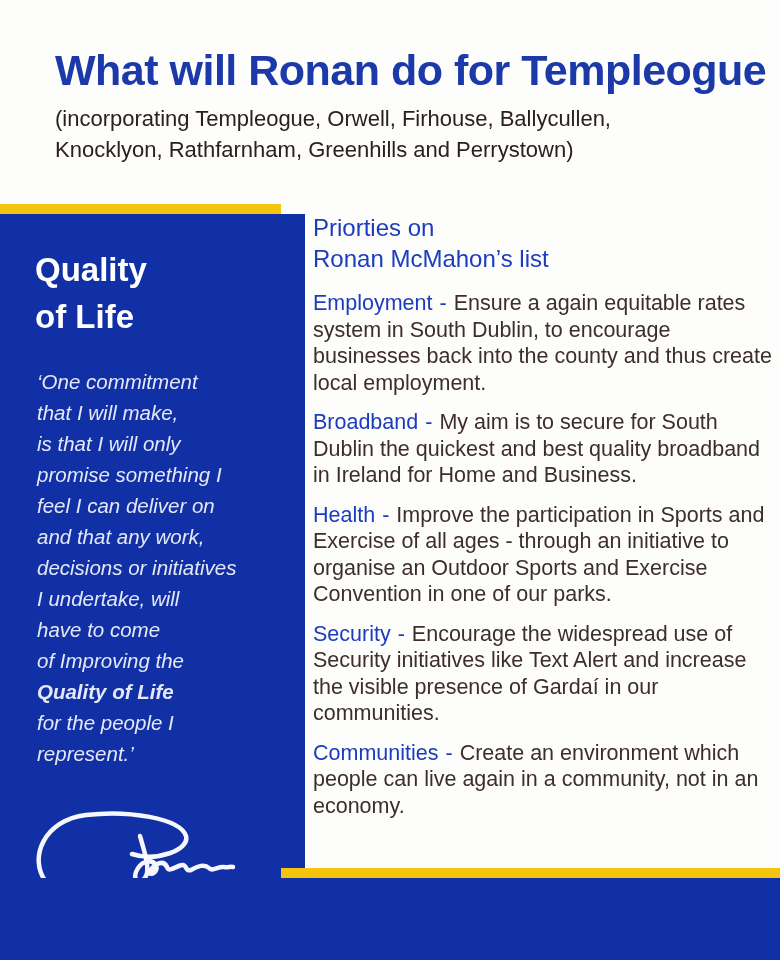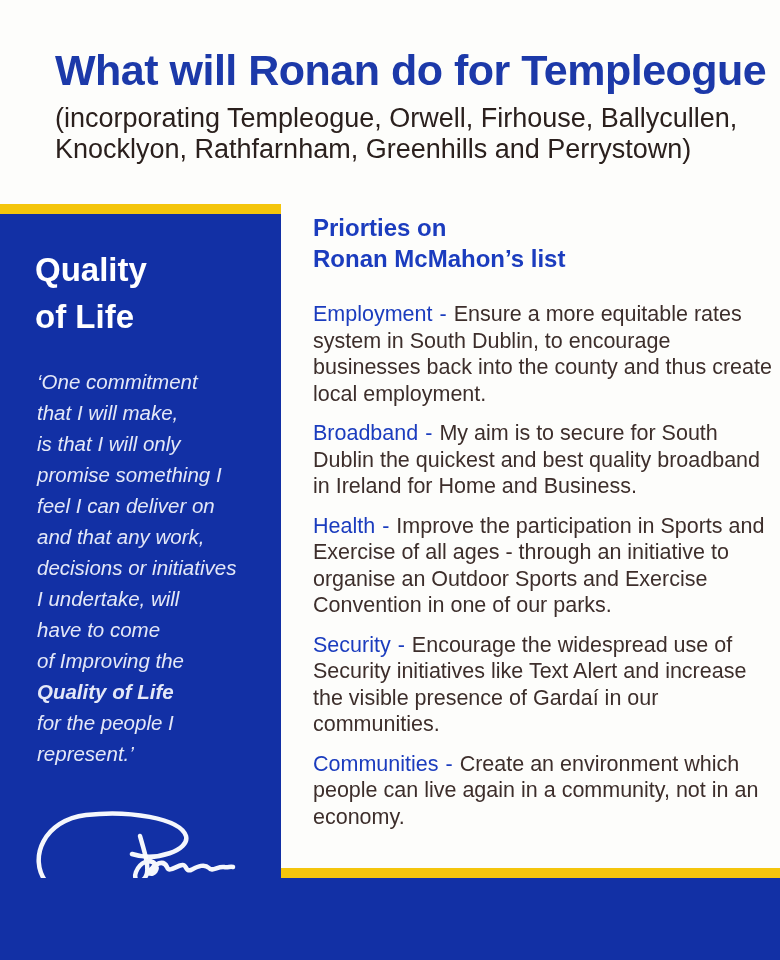--- a/index.html
+++ b/index.html
@@ -18,28 +18,28 @@
     background:var(--page-bg);
     font-family:"Liberation Sans","DejaVu Sans",sans-serif;
   }
   .title{
     position:absolute;left:55px;top:46px;
     font-size:43px;font-weight:bold;letter-spacing:-0.5px;
     color:var(--title-blue);white-space:nowrap;
   }
   .subtitle{
     position:absolute;left:55px;top:103px;
-    font-size:27px;line-height:31px;color:var(--subtitle-text);
+    font-size:22px;line-height:31px;color:var(--subtitle-text);
   }
   .side-yellow{
     position:absolute;left:0;top:204px;width:281px;height:10px;
     background:var(--accent-yellow);
   }
   .side-panel{
-    position:absolute;left:0;top:214px;width:281px;height:746px;
+    position:absolute;left:0;top:214px;width:305px;height:746px;
     background:var(--panel-blue);
   }
   .side-heading{
     position:absolute;left:35px;top:32px;
     font-size:33px;font-weight:bold;line-height:47px;color:#ffffff;
   }
   .quote{
     position:absolute;left:37px;top:152px;
     font-size:20.5px;font-style:italic;line-height:31px;
     color:var(--quote-text);
@@ -57,22 +57,22 @@
     background:var(--accent-yellow);
   }
   .bottom-blue{
     position:absolute;left:0;top:878px;width:780px;height:82px;
     background:var(--panel-blue);
   }
   .main-col{
     position:absolute;left:313px;top:212px;width:462px;
   }
   .main-heading{
-    font-size:24px;font-weight:bold;line-height:31px;
-    color:var(--keyword-blue);margin:0 0 27px 0;
+    font-size:24px;font-weight:normal;line-height:31px;
+    color:var(--keyword-blue);margin:0 0 16px 0;
   }
   .priority{
     margin:0 0 13px 0;
     font-size:21.5px;line-height:26.5px;color:var(--body-text);
   }
   .plabel{color:var(--keyword-blue);font-weight:normal;margin-top:20px;}
   .psep{color:var(--keyword-blue);margin:0 7px;}
 </style>
 </head>
 <body>
@@ -114,21 +114,21 @@
 
 <div class="bottom-yellow"></div>
 <div class="bottom-blue"></div>
 
 <div class="main-col">
   <div class="main-heading">
     <div>Priorties on</div>
     <div>Ronan McMahon’s list</div>
   </div>
 
-  <p class="priority"><b class="plabel">Employment</b><span class="psep">-</span><span class="ptext">Ensure a more equitable rates system in South Dublin, to encourage businesses back into the county and thus create local employment.</span></p>
+  <p class="priority"><b class="plabel">Employment</b><span class="psep">-</span><span class="ptext">Ensure a again equitable rates system in South Dublin, to encourage businesses back into the county and thus create local employment.</span></p>
 
   <p class="priority"><b class="plabel">Broadband</b><span class="psep">-</span><span class="ptext">My aim is to secure for South Dublin the quickest and best quality broadband in Ireland for Home and Business.</span></p>
 
   <p class="priority"><b class="plabel">Health</b><span class="psep">-</span><span class="ptext">Improve the participation in Sports and Exercise of all ages - through an initiative to organise an Outdoor Sports and Exercise Convention in one of our parks.</span></p>
 
   <p class="priority"><b class="plabel">Security</b><span class="psep">-</span><span class="ptext">Encourage the widespread use of Security initiatives like Text Alert and increase the visible presence of Gardaí in our communities.</span></p>
 
   <p class="priority"><b class="plabel">Communities</b><span class="psep">-</span><span class="ptext">Create an environment which people can live again in a community, not in an economy.</span></p>
 </div>
 

